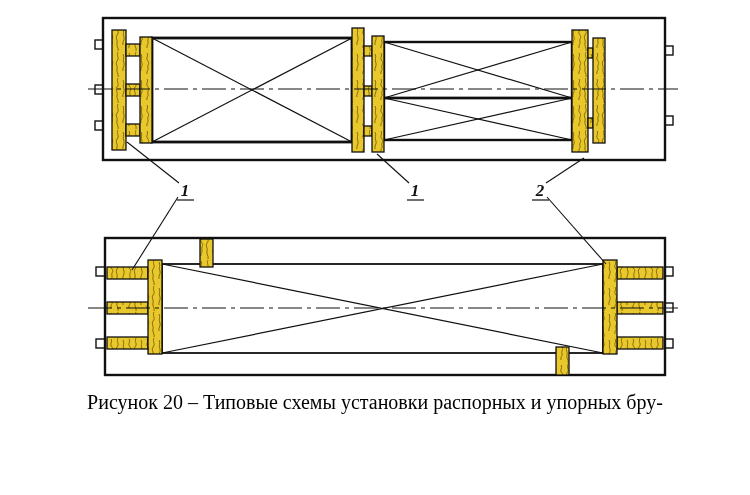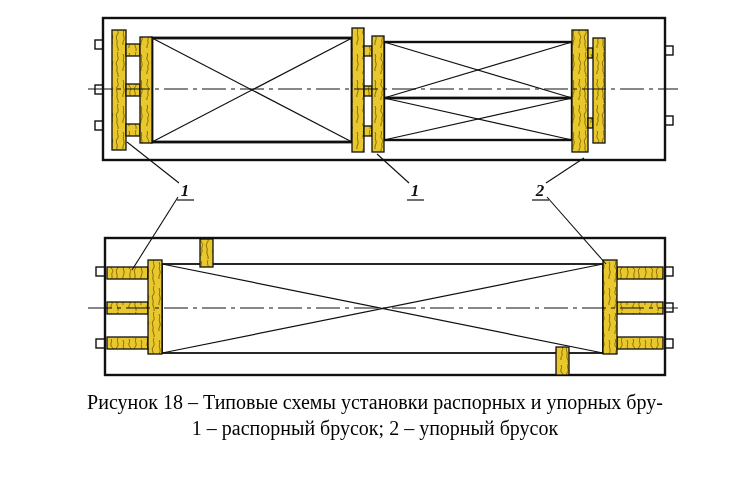--- a/index.html
+++ b/index.html
@@ -175,17 +175,16 @@
       <line x1="407" y1="200" x2="424" y2="200" class="ln" stroke-width="1.2"></line>
 
       <line x1="546" y1="183" x2="584" y2="158" class="ln" stroke-width="1.1"></line>
       <line x1="547" y1="197" x2="606" y2="264" class="ln" stroke-width="1.1"></line>
       <text x="540" y="196" class="callout">2</text>
       <line x1="532" y1="200" x2="549" y2="200" class="ln" stroke-width="1.2"></line>
     </g>
   </svg>
 
   <div class="caption">
-    <div class="cap-line">Рисунок 18 – Типовые схемы установки распорных и упорных бру-</div>
-    <div class="cap-line">1 – распорный брусок; 2 – упорный брусок</div>
+    <div class="cap-line">Рисунок 20 – Типовые схемы установки распорных и упорных бру-</div>
   </div>
 
 </div>
 
 </body></html>

